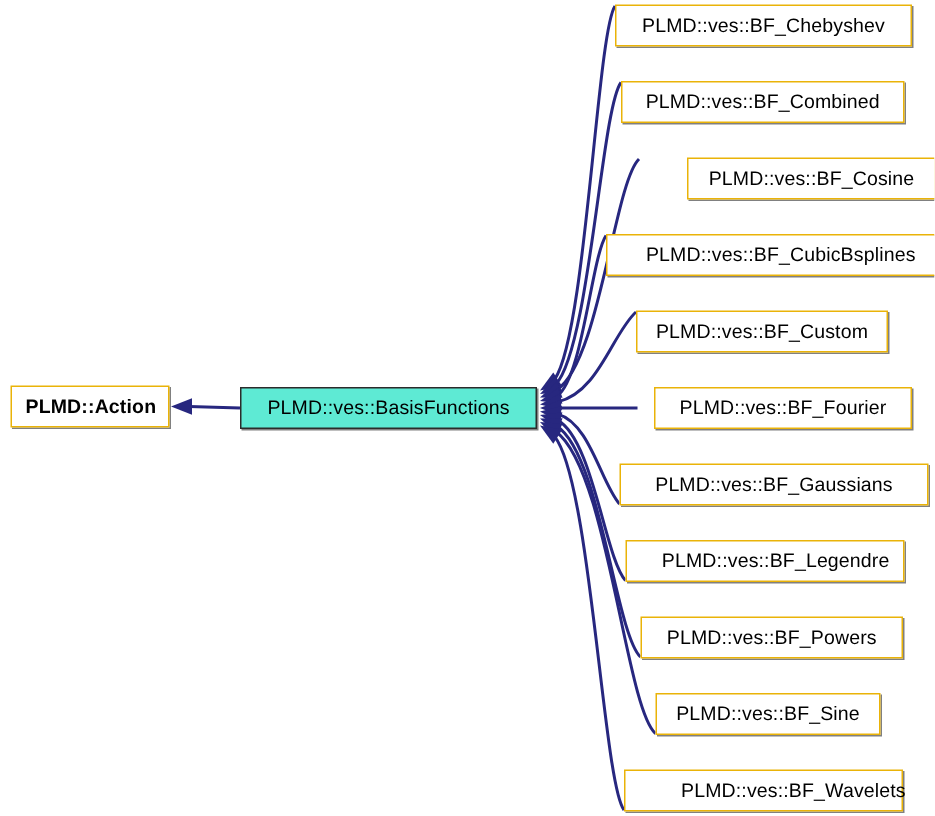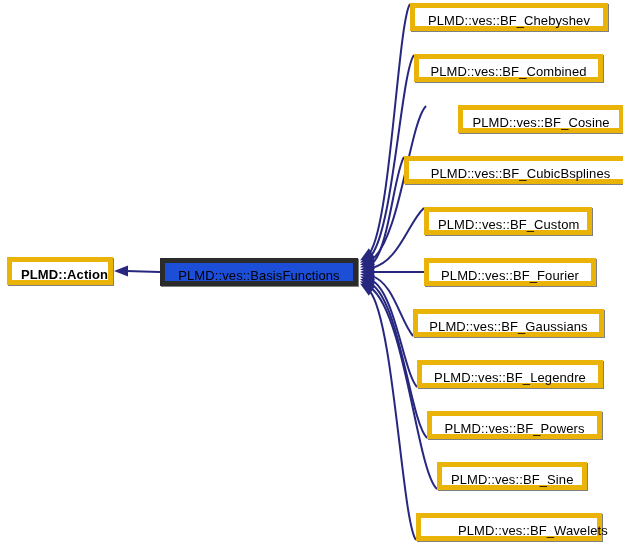--- a/index.html
+++ b/index.html
@@ -21,33 +21,33 @@
     position: absolute;
     left: 0;
     top: 0;
     width: 623px;
     height: 544px;
     pointer-events: none;
   }
   .node {
     position: absolute;
     box-sizing: border-box;
-    border: 5px solid #eab308;
+    border: 1px solid #eab308;
     background: #ffffff;
     color: #000000;
     font-size: 13px;
     line-height: 26px;
     height: 28px;
     text-align: center;
     white-space: nowrap;
     box-shadow: 1px 1px 0 0 #808080;
     letter-spacing: 0.1px;
   }
   .node.current {
-    background: #1d4ed8;
+    background: #5eead4;
     border-color: #2b2b2b;
     text-align: center;
   }
   .node span {
     display: block;
     padding: 0 9px;
   }
 </style>
 </head>
 <body>
@@ -96,27 +96,27 @@
       </div>
       <div class="node" style="left: 426px; top: 105px; width: 166px; margin-left: 32px;">
         <span>PLMD::ves::BF_Cosine</span>
       </div>
       <div class="node" style="left: 404px; top: 156px; width: 233px;">
         <span>PLMD::ves::BF_CubicBsplines</span>
       </div>
       <div class="node" style="left: 424px; top: 207px; width: 168px;">
         <span>PLMD::ves::BF_Custom</span>
       </div>
-      <div class="node" style="left: 424px; top: 258px; width: 172px;">
+      <div class="node" style="left: 436px; top: 258px; width: 172px;">
         <span>PLMD::ves::BF_Fourier</span>
       </div>
-      <div class="node" style="left: 413px; top: 309px; width: 191px;">
+      <div class="node" style="left: 413px; top: 309px; width: 206px;">
         <span>PLMD::ves::BF_Gaussians</span>
       </div>
-      <div class="node" style="left: 417px; top: 360px; width: 186px;">
+      <div class="node" style="left: 417px; top: 360px; width: 186px; text-align: right;">
         <span>PLMD::ves::BF_Legendre</span>
       </div>
       <div class="node" style="left: 427px; top: 411px; width: 175px;">
         <span>PLMD::ves::BF_Powers</span>
       </div>
       <div class="node" style="left: 437px; top: 462px; width: 150px;">
         <span>PLMD::ves::BF_Sine</span>
       </div>
       <div class="node" style="left: 416px; top: 513px; width: 186px; padding-left: 28px;">
         <span>PLMD::ves::BF_Wavelets</span>

